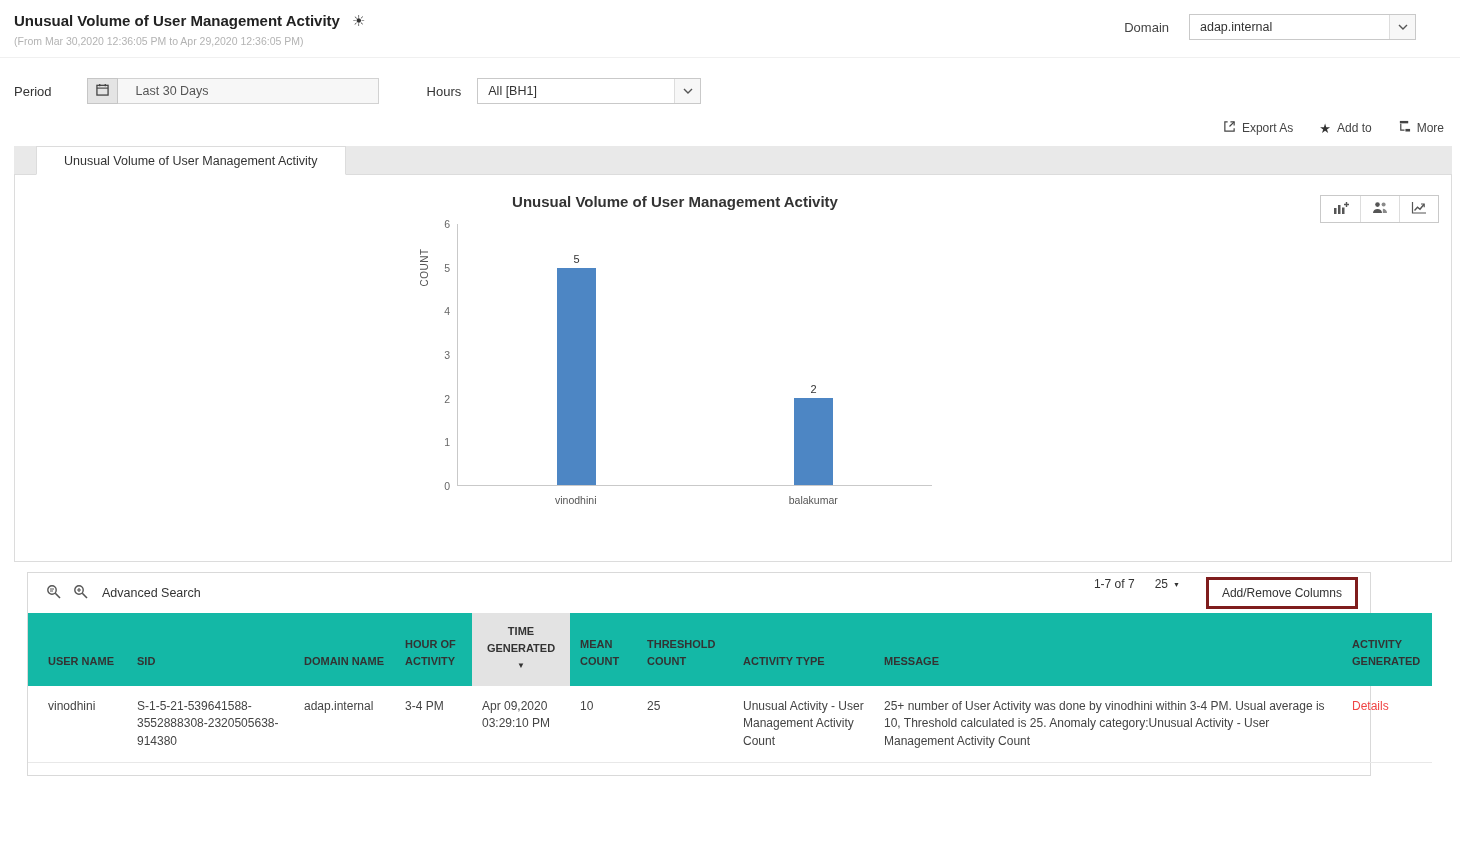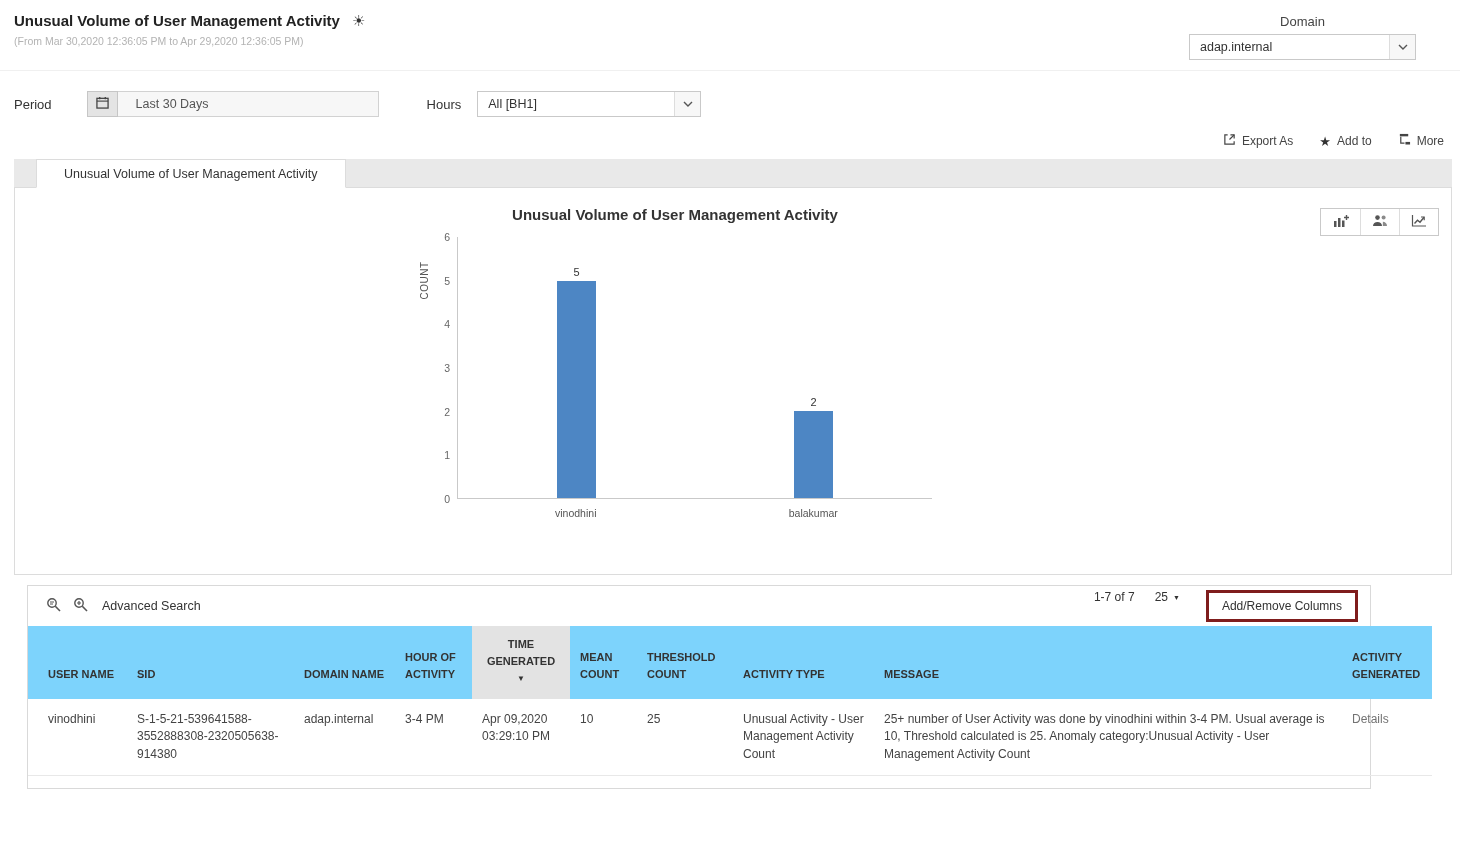--- a/index.html
+++ b/index.html
@@ -4,21 +4,21 @@
 <style>
   * { margin:0; padding:0; box-sizing:border-box; }
   html,body { width:1460px; height:855px; background:#fff; font-family:"Liberation Sans",sans-serif; color:#333; overflow:hidden; }
 
   
   .top { display:flex; justify-content:space-between; align-items:flex-start; padding:12px 44px 10px 14px; border-bottom:1px solid #f0f0f0; }
   .title-row { display:flex; align-items:center; gap:12px; }
   .page-title { font-size:15px; font-weight:bold; color:#222; }
   .insights-icon { font-size:15px; color:#333; cursor:pointer; line-height:1; }
   .subtitle { font-size:10.5px; color:#b3b3b3; margin-top:6px; }
-  .domain-block { display:flex; align-items:center; gap:5px; margin-top:2px;flex-direction:column; }
+  .domain-block { display:flex; align-items:center; gap:20px; margin-top:2px; }
   .domain-label { font-size:13px; color:#444; }
   .select { display:flex; align-items:center; justify-content:space-between; border:1px solid #c9c9c9; background:#fff; height:26px; font-size:12.5px; color:#333; cursor:pointer; }
   .select .sel-text { padding-left:10px; }
   .select .chev { width:26px; height:100%; display:flex; align-items:center; justify-content:center; border-left:1px solid #ddd; background:#f7f7f7; }
   .domain-select { width:227px; }
 
   
   .filter-row { display:flex; align-items:center; padding:20px 14px 0; }
   .flabel { font-size:13px; color:#333; }
   .period-group { display:flex; margin-left:35px; }
@@ -61,21 +61,21 @@
   .table-toolbar { display:flex; align-items:center; height:40px; padding:0 12px; }
   .icon-btn { background:none; border:none; cursor:pointer; display:flex; align-items:center; justify-content:center; padding:4px 6px; }
   .adv-label { font-size:12.5px; color:#333; margin-left:8px; cursor:pointer; }
   .toolbar-right { margin-left:auto; display:flex; align-items:flex-start; }
   .pag { font-size:12px; color:#333; }
   .psize { display:flex; align-items:center; gap:5px; margin-left:20px; font-size:12px; color:#333; cursor:pointer; background:none; border:none; font-family:inherit; }
   .psize .caret { font-size:7px; color:#333; }
   .addcols { margin-left:26px; border:3px solid #7f1d1d; background:#fff; font-size:12px; color:#333; padding:6px 13px; cursor:pointer; font-family:inherit; }
 
   table { width:100%; border-collapse:collapse; table-layout:fixed; }
-  thead th { background:#7dd3fc; font-size:11px; font-weight:bold; color:#333; text-align:left; vertical-align:bottom; padding:10px 10px 16px; line-height:1.55; cursor:pointer; }
+  thead th { background:#14b8a6; font-size:11px; font-weight:bold; color:#333; text-align:left; vertical-align:bottom; padding:10px 10px 16px; line-height:1.55; cursor:pointer; }
   thead th.sorted { background:#e3e3e3;text-align:center; }
   .sort-caret { font-size:8px; color:#333; margin-top:5px; line-height:1; }
   tbody td { font-size:12px; color:#444; vertical-align:top; padding:12px 10px; border-bottom:1px solid #e8e8e8; line-height:1.45; overflow-wrap:break-word; }
   th:first-child, td:first-child { padding-left:20px; }
   .details-link { text-decoration:none; font-size:12px; }
 </style>
 </head>
 <body>
 
 <header class="top">
@@ -290,17 +290,17 @@
         <tr>
           <td>vinodhini</td>
           <td>S-1-5-21-539641588-3552888308-2320505638-914380</td>
           <td>adap.internal</td>
           <td>3-4 PM</td>
           <td>Apr 09,2020 03:29:10 PM</td>
           <td>10</td>
           <td>25</td>
           <td>Unusual Activity - User Management Activity Count</td>
           <td>25+ number of User Activity was done by vinodhini within 3-4 PM. Usual average is 10, Threshold calculated is 25. Anomaly category:Unusual Activity - User Management Activity Count</td>
-          <td><a href="#" class="details-link" style="color: #737373;">Details</a></td>
+          <td><a href="#" class="details-link" style="color: #ef4444;">Details</a></td>
         </tr>
       </tbody>
   </table>
 </section>
 
 </body></html>

